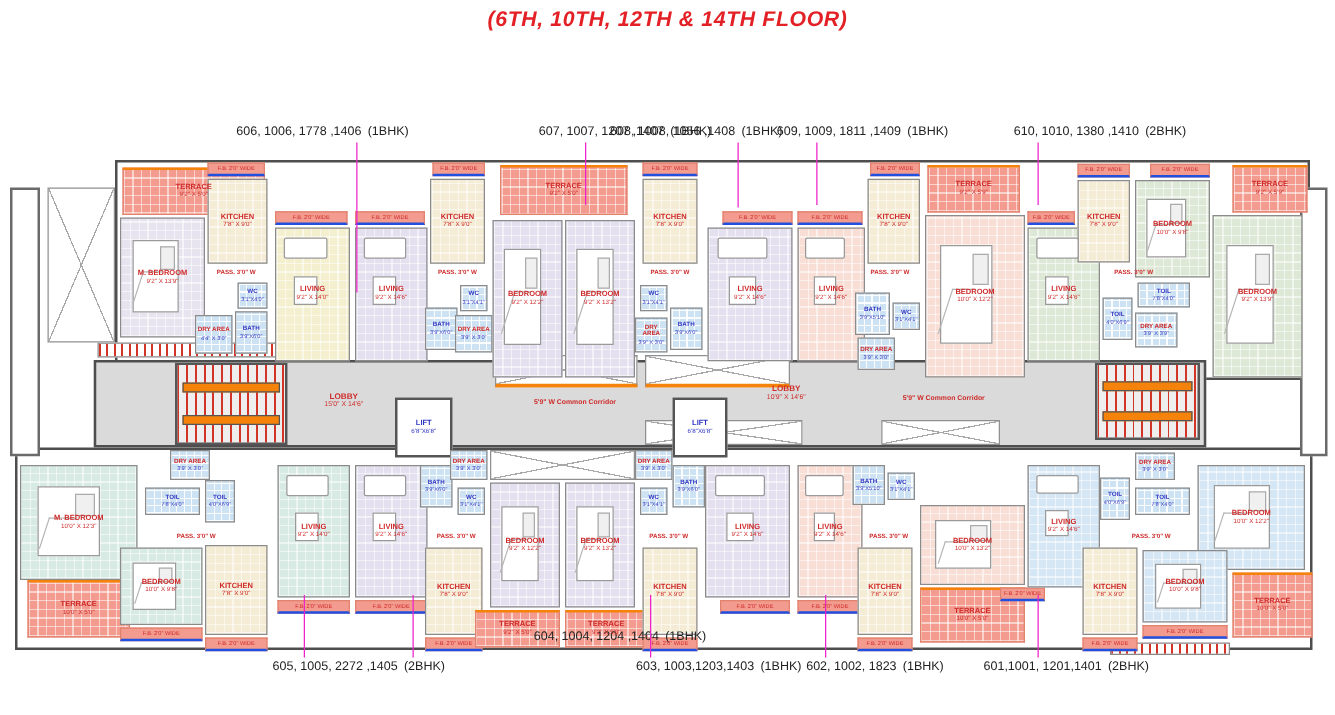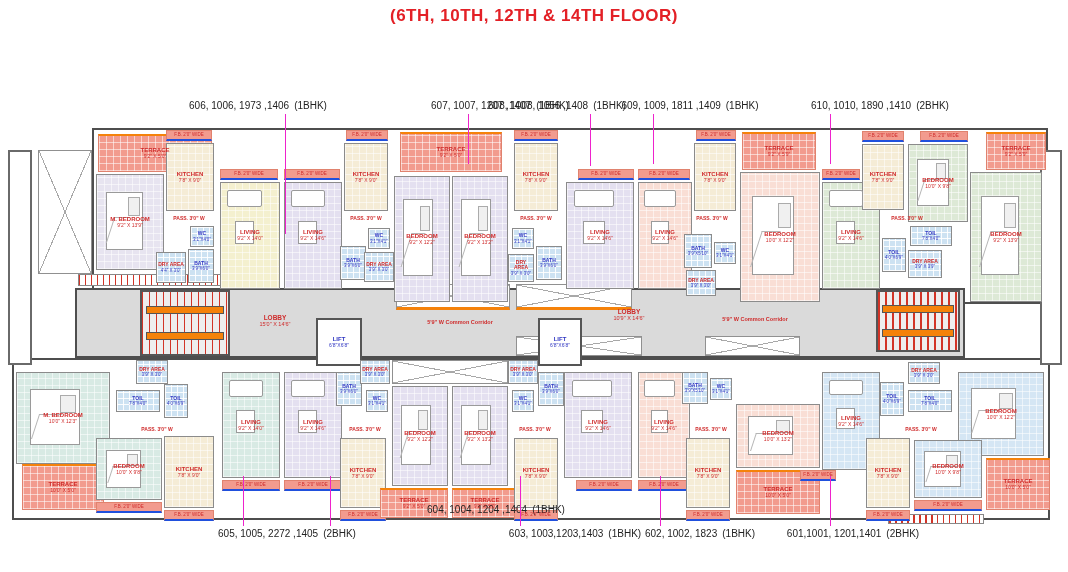--- a/index.html
+++ b/index.html
@@ -1,17 +1,17 @@
 <!DOCTYPE html>
 <html><head>
 <meta charset="utf-8">
 <style>
   html,body{margin:0;padding:0;background:#fff;font-family:"Liberation Sans","DejaVu Sans",sans-serif;}
   #canvas{position:relative;width:1068px;height:572px;background:#fff;overflow:hidden;}
-  #title{position:absolute;top:6px;left:0;width:100%;text-align:center;font-size:17px;font-weight:bold;letter-spacing:.5px;}
+  #title{position:absolute;top:6px;left:0;width:100%;text-align:center;font-size:17px;font-weight:bold;letter-spacing:.5px;font-style:italic;}
   .unit-label{position:absolute;width:240px;margin-left:-120px;text-align:center;font-size:10px;color:#222;white-space:nowrap;}
   .leader{position:absolute;width:1px;background:#ee22cc;}
   .wing{position:absolute;background:#fff;border:2px solid #4e4e4e;box-sizing:border-box;}
   #corridor{position:absolute;left:75px;top:288px;width:890px;height:70px;background:#dadada;border:2px solid #4e4e4e;box-sizing:border-box;}
   .col{position:absolute;background:#fff;border:2px solid #6a6a6a;box-sizing:border-box;}
   .stair{position:absolute;border:2px solid #555;box-sizing:border-box;background:repeating-linear-gradient(90deg,#d23427 0 1.5px,transparent 1.5px 7px) #eee;}
   .stair::before,.stair::after{content:"";position:absolute;left:5%;right:5%;height:6px;background:#f5820a;border:1px solid #555;}
   .stair::before{top:22%;} .stair::after{bottom:22%;}
   .rail{position:absolute;background:repeating-linear-gradient(90deg,#d23427 0 1.5px,transparent 1.5px 6px) #fff;border:1px solid #888;box-sizing:border-box;}
   .xbox{position:absolute;border:1px solid #909090;box-sizing:border-box;background:
@@ -739,29 +739,29 @@
         </div>
         <div class="room f-fb t-fb" style="left: 914px; top: 500px; width: 68px; height: 11px;">
           <div class="rlabel">
             <div class="rname">F.B. 2'0" WIDE</div>
           </div>
         </div>
       </div>
   </div>
 
   <div id="labels-top">
-      <div class="unit-label" style="left: 258px; top: 100px;">606, 1006, 1973 ,1406 (1BHK)</div>
+      <div class="unit-label" style="left: 258px; top: 100px;">606, 1006, 1778 ,1406 (1BHK)</div>
       <div class="leader" style="left: 285px; height: 120px; top: 114px; background: rgb(238, 34, 204);"></div>
       <div class="unit-label" style="left: 500px; top: 100px;">607, 1007, 1207 ,1407 (1BHK)</div>
       <div class="leader" style="left: 468px; height: 50px; top: 114px; background: rgb(238, 34, 204);"></div>
       <div class="unit-label" style="left: 557px; top: 100px;">608, 1008, 1056 ,1408 (1BHK)</div>
       <div class="leader" style="left: 590px; height: 52px; top: 114px; background: rgb(238, 34, 204);"></div>
       <div class="unit-label" style="left: 690px; top: 100px;">609, 1009, 1811 ,1409 (1BHK)</div>
       <div class="leader" style="left: 653px; height: 50px; top: 114px; background: rgb(238, 34, 204);"></div>
-      <div class="unit-label" style="left: 880px; top: 100px;">610, 1010, 1890 ,1410 (2BHK)</div>
+      <div class="unit-label" style="left: 880px; top: 100px;">610, 1010, 1380 ,1410 (2BHK)</div>
       <div class="leader" style="left: 830px; height: 50px; top: 114px; background: rgb(238, 34, 204);"></div>
     </div>
   <div id="labels-bottom">
       <div class="unit-label" style="left: 287px; top: 528px;">605, 1005, 2272 ,1405 (2BHK)</div>
       <div class="leader" style="left: 243px; height: 50px; top: 476px; background: rgb(238, 34, 204);"></div>
       <div class="unit-label" style="left: 496px; top: 504px;">604, 1004, 1204 ,1404 (1BHK)</div>
       <div class="leader" style="left: 330px; height: 50px; top: 476px; background: rgb(238, 34, 204);"></div>
       <div class="unit-label" style="left: 575px; top: 528px;">603, 1003,1203,1403 (1BHK)</div>
       <div class="leader" style="left: 520px; height: 50px; top: 476px; background: rgb(238, 34, 204);"></div>
       <div class="unit-label" style="left: 700px; top: 528px;">602, 1002, 1823 (1BHK)</div>

